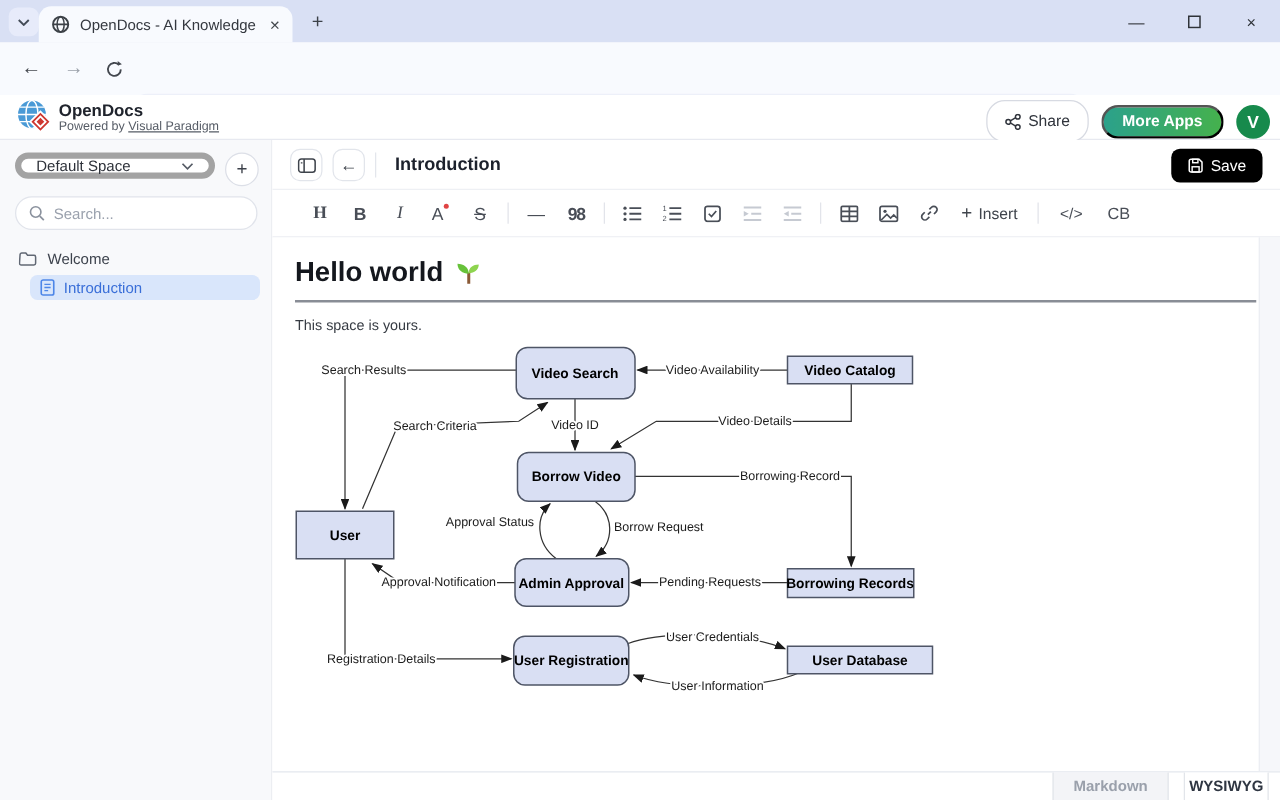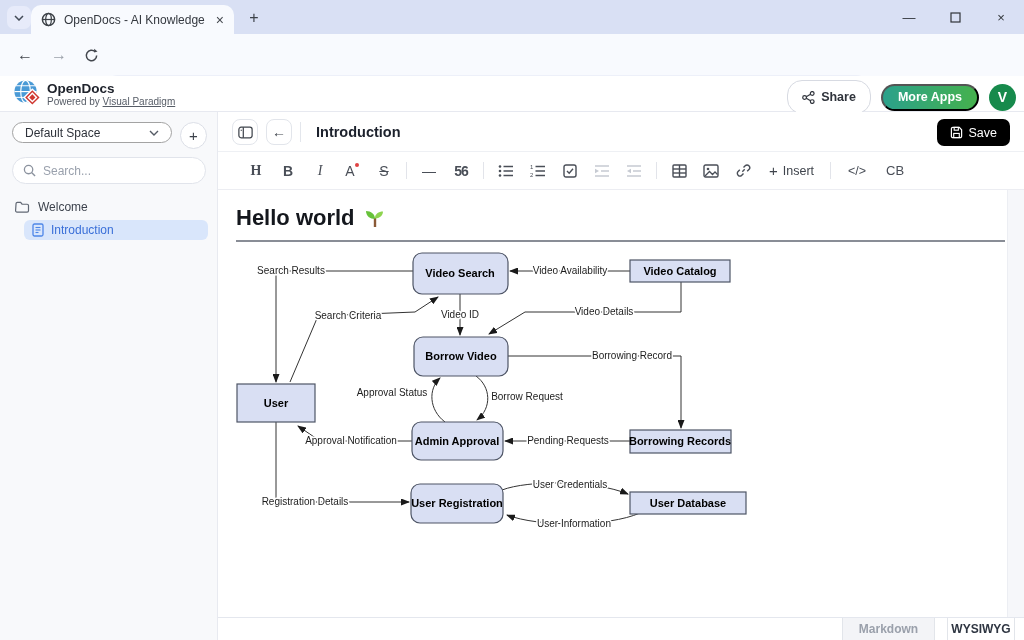--- a/index.html
+++ b/index.html
@@ -29,28 +29,28 @@
   .nav-right { position:absolute; right:10px; top:41px; height:28px; display:flex; align-items:center; gap:15px; }
   .navsep { width:1px; height:18px; background:#cfd3dc; }
 
   
   .appheader { position:absolute; left:0; top:76px; width:1024px; height:36px; background:#fff; border-bottom:1px solid #e7e9f0; }
   .brand { position:absolute; left:12px; top:2px; display:flex; gap:4px; align-items:center; }
   .brand-text .name { font-size:13.5px; font-weight:bold; color:#20242d; }
   .brand-text .sub { font-size:10px; color:#565c66; }
   .brand-text .sub u { cursor:pointer;text-decoration:underline; }
   .header-actions { position:absolute; right:8px; top:4px; display:flex; align-items:center; gap:10px; }
-  .share-btn { height:27px; padding:16px 14px; border:1px solid #d7dae2; border-radius:15px; background:#fff; display:flex; align-items:center; gap:6px; font-size:12.5px; font-weight:bold; color:#30343c; }
+  .share-btn { height:27px; padding:16px 14px; border:1px solid #d7dae2; border-radius:15px; background:#fff; display:flex; align-items:center; gap:6px; font-size:12.5px; font-weight:normal; color:#30343c; }
   .moreapps-btn { height:27px; padding:0 15px; border-radius:15px; background:linear-gradient(90deg,#2ba18b,#45b14d); color:#fff; font-size:12.5px; font-weight:bold; display:flex; align-items:center; }
   .user-avatar { width:27px; height:27px; border-radius:50%; background:#178a4c; color:#fff; font-weight:bold; font-size:14px; display:flex; align-items:center; justify-content:center; }
 
   
   .sidebar { position:absolute; left:0; top:112px; width:218px; height:528px; background:#f8f9fb; border-right:1px solid #e8eaf0; }
   .space-row { position:absolute; left:12px; top:10px; display:flex; gap:8px; }
-  .space-select { width:160px; height:21px; background:#fff; border:1px solid #a3a3a3; border-radius:14px; display:flex; align-items:center; justify-content:space-between; padding:0 12px; font-size:12px; color:#2e323a; }
+  .space-select { width:160px; height:21px; background:#fff; border:5px solid #a3a3a3; border-radius:14px; display:flex; align-items:center; justify-content:space-between; padding:0 12px; font-size:12px; color:#2e323a; }
   .add-space { width:27px; height:27px; background:#fff; border:1px solid #dcdfe7; border-radius:14px; display:flex; align-items:center; justify-content:center; font-size:15px; color:#3c414a; }
   .search-row { position:absolute; left:12px; top:45px; width:194px; height:27px; background:#fff; border:1px solid #e1e4eb; border-radius:14px; display:flex; align-items:center; padding:0 10px; gap:7px; }
   .search-row input { border:none; outline:none; font-size:12px; color:#3a3f47; width:140px; background:transparent; font-family:"Liberation Sans",sans-serif; }
   .search-row input::placeholder { color:#9aa1ad; }
   .tree { position:absolute; left:0; top:84px; width:218px; }
   .tree-folder { display:flex; align-items:center; gap:8px; padding:4px 0 4px 15px; font-size:12px; color:#3d434d; }
   .tree-doc { display:flex; align-items:center; gap:7px; margin:2px 10px 0 24px; padding:3px 8px; border-radius:6px; background:#d9e6fb; font-size:12px; color:#3a6fd8; }
 
   
   .main { position:absolute; left:218px; top:112px; width:806px; height:528px; background:#fff; }
@@ -248,21 +248,21 @@
       <span class="tbi txt">H</span>
       <span class="tbi" style="font-weight:bold">B</span>
       <span class="tbi" style="font-style:italic; font-family:'Liberation Serif',serif">I</span>
       <span class="tbi">
           <span style="position:relative">A</span>
           <span style="width:4px;height:4px;border-radius:50%;background:#e04343;position:relative;top:-6px"></span>
         </span>
       <span class="tbi" style="text-decoration:line-through">S</span>
       <span class="tb-sep"></span>
       <span class="tbi">—</span>
-      <span class="tbi" style="font-weight:bold; letter-spacing:-1px">56</span>
+      <span class="tbi" style="font-weight:bold; letter-spacing:-1px">98</span>
       <span class="tb-sep"></span>
       <span class="tbi">
           <svg width="16" height="14" viewBox="0 0 16 14">
             <circle cx="2" cy="2.5" r="1.3" fill="currentColor"></circle>
             <circle cx="2" cy="7" r="1.3" fill="currentColor"></circle>
             <circle cx="2" cy="11.5" r="1.3" fill="currentColor"></circle>
             <line x1="5.5" y1="2.5" x2="15" y2="2.5" stroke="currentColor" stroke-width="1.5"></line>
             <line x1="5.5" y1="7" x2="15" y2="7" stroke="currentColor" stroke-width="1.5"></line>
             <line x1="5.5" y1="11.5" x2="15" y2="11.5" stroke="currentColor" stroke-width="1.5"></line>
           </svg>
@@ -332,20 +332,21 @@
 
     <div class="content">
       <h1 class="docname">
         <span>Hello world</span>
         <svg width="24" height="24" viewBox="0 0 24 24" aria-label="🌱">
           <path d="M12 21 V12" stroke="#8a5a36" stroke-width="2.4" fill="none"></path>
           <path d="M12 13 C12 8 8 5 3 5 C3 10 7 13 12 13 Z" fill="#67c23a"></path>
           <path d="M12 12 C12 8 15.5 5.5 20 5.5 C20 9.5 16.5 12.5 12 12.5 Z" fill="#8ed44f"></path>
         </svg>
       </h1>
+      <p class="space-line">This space is yours.</p>
 
       
       <svg class="diagram" width="520" height="300" viewBox="0 0 520 300">
         <defs>
           <marker id="arr" markerWidth="9" markerHeight="7" refX="8" refY="3.5" orient="auto">
             <path d="M0,0 L9,3.5 L0,7 z" fill="#1a1a1a"></path>
           </marker>
         </defs>
         <g stroke="#333" stroke-width="1" fill="none">
           <polyline points="177,27 40,27 40,138" marker-end="url(#arr)"></polyline>

